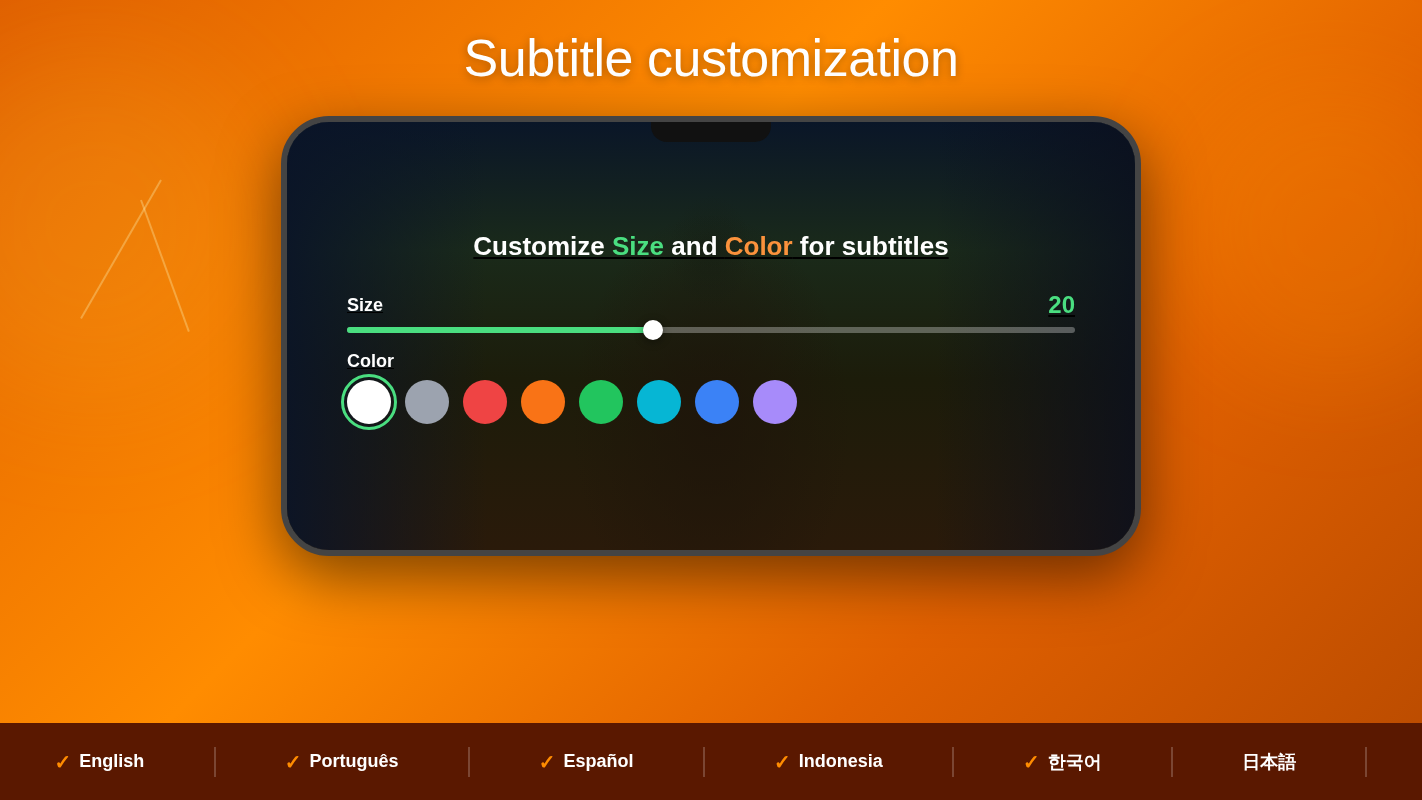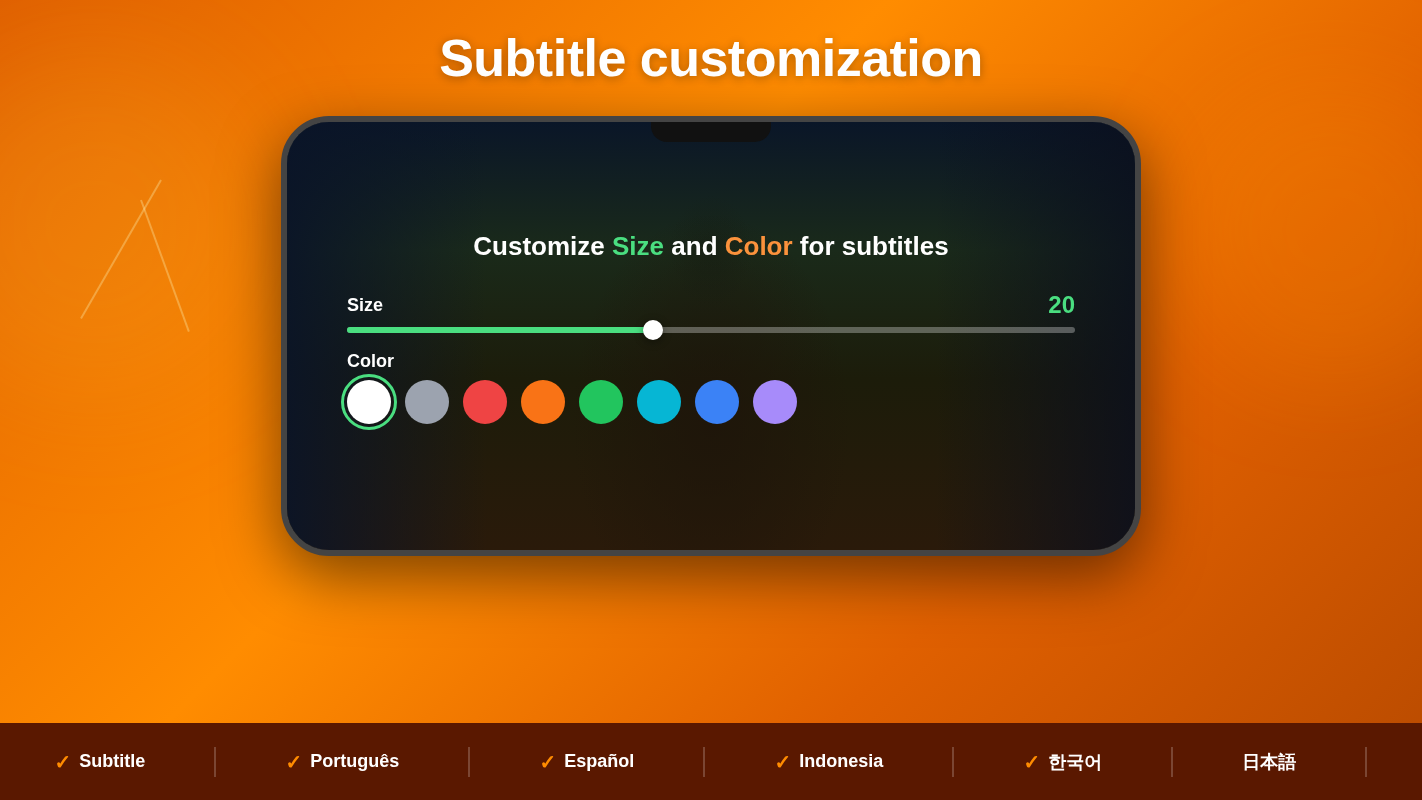--- a/index.html
+++ b/index.html
@@ -73,31 +73,32 @@
       transform-origin: top center;
     }
 
     .page-title {
       text-align: center;
       padding-top: 28px;
       padding-bottom: 20px;
     }
     .page-title h1 {
       font-size: 52px;
-      font-weight: 700;
+      font-weight: 400;
       color: #ffffff;
       text-shadow: 0 2px 10px rgba(0,0,0,0.3);
       letter-spacing: -0.5px;
     }
 
     .phone-container {
       display: flex;
       justify-content: center;
       align-items: center;
       padding-top: 8px;
+      text-decoration: underline;
     }
 
     .phone-frame {
       width: 860px;
       height: 440px;
       background: #111;
       border-radius: 48px;
       border: 6px solid #444;
       overflow: hidden;
       position: relative;
@@ -331,21 +332,21 @@
           </div>
         </div>
       </div>
     </div>
   </div>
 </div>
 
 <div class="language-bar">
   <div class="lang-item">
     <span class="check-icon">✓</span>
-    <span>Subtitle</span>
+    <span>English</span>
   </div>
   <div class="lang-divider"></div>
   <div class="lang-item">
     <span class="check-icon">✓</span>
     <span>Português</span>
   </div>
   <div class="lang-divider"></div>
   <div class="lang-item">
     <span class="check-icon">✓</span>
     <span>Español</span>

